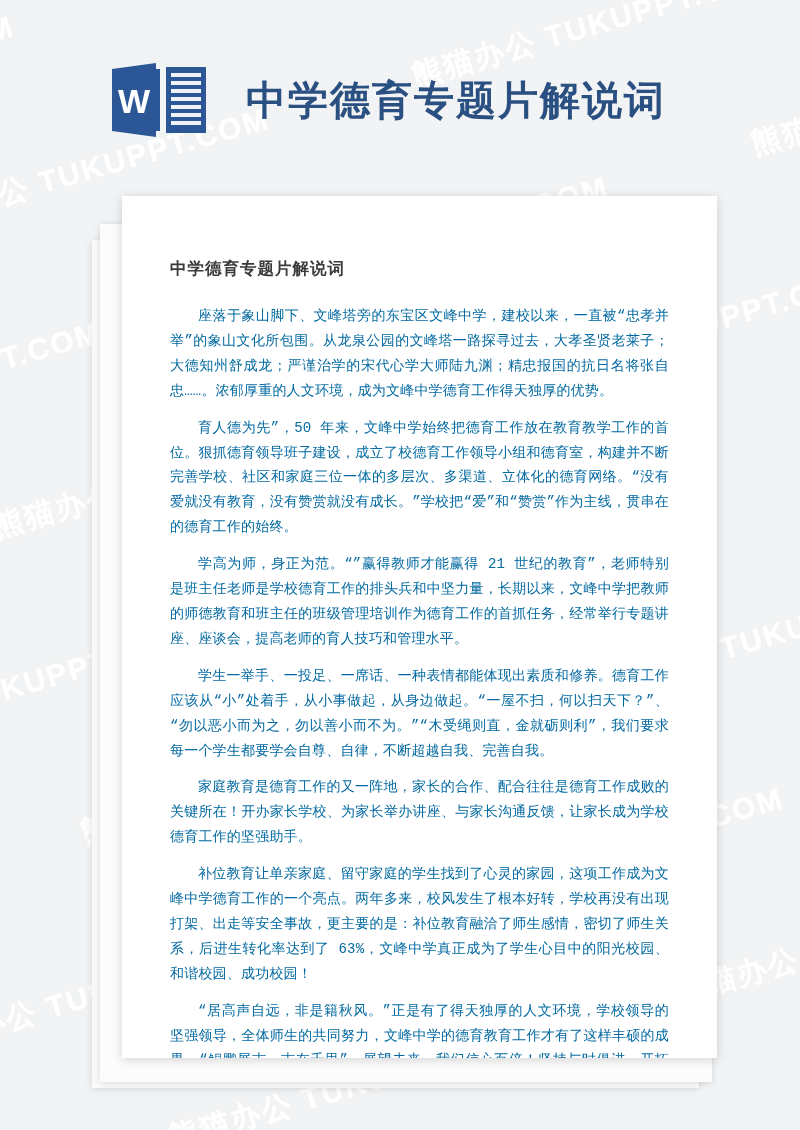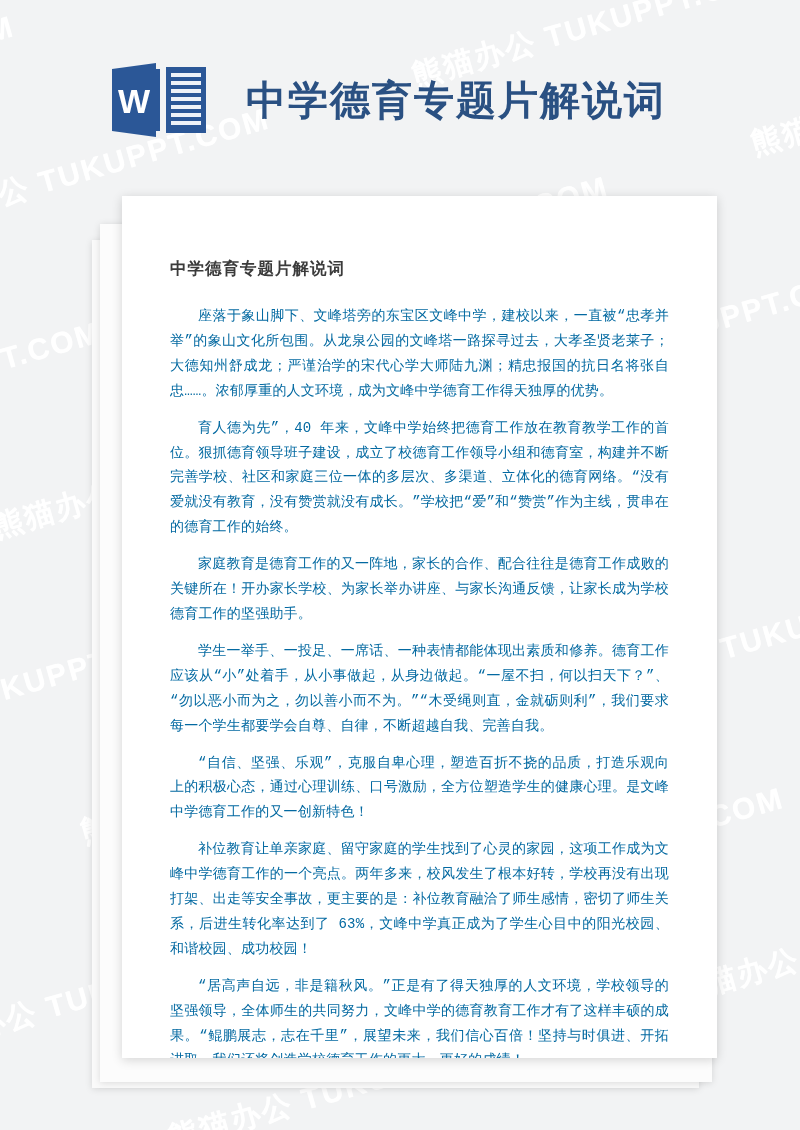--- a/index.html
+++ b/index.html
@@ -196,22 +196,22 @@
 <div id="page-stack">
 
   <div class="page-back" id="page-back-2"></div>
   <div class="page-back" id="page-back-1"></div>
 
   <div id="page-front">
     <div id="page-heading">中学德育专题片解说词</div>
 
     <div id="paragraph-container">
         <p class="doc-para">座落于象山脚下、文峰塔旁的东宝区文峰中学，建校以来，一直被“忠孝并举”的象山文化所包围。从龙泉公园的文峰塔一路探寻过去，大孝圣贤老莱子；大德知州舒成龙；严谨治学的宋代心学大师陆九渊；精忠报国的抗日名将张自忠……。浓郁厚重的人文环境，成为文峰中学德育工作得天独厚的优势。</p>
-        <p class="doc-para">育人德为先”，40 年来，文峰中学始终把德育工作放在教育教学工作的首位。狠抓德育领导班子建设，成立了校德育工作领导小组和德育室，构建并不断完善学校、社区和家庭三位一体的多层次、多渠道、立体化的德育网络。“没有爱就没有教育，没有赞赏就没有成长。”学校把“爱”和“赞赏”作为主线，贯串在的德育工作的始终。</p>
+        <p class="doc-para">育人德为先”，50 年来，文峰中学始终把德育工作放在教育教学工作的首位。狠抓德育领导班子建设，成立了校德育工作领导小组和德育室，构建并不断完善学校、社区和家庭三位一体的多层次、多渠道、立体化的德育网络。“没有爱就没有教育，没有赞赏就没有成长。”学校把“爱”和“赞赏”作为主线，贯串在的德育工作的始终。</p>
+        <p class="doc-para">学高为师，身正为范。“”赢得教师才能赢得 21 世纪的教育”，老师特别是班主任老师是学校德育工作的排头兵和中坚力量，长期以来，文峰中学把教师的师德教育和班主任的班级管理培训作为德育工作的首抓任务，经常举行专题讲座、座谈会，提高老师的育人技巧和管理水平。</p>
+        <p class="doc-para">学生一举手、一投足、一席话、一种表情都能体现出素质和修养。德育工作应该从“小”处着手，从小事做起，从身边做起。“一屋不扫，何以扫天下？”、“勿以恶小而为之，勿以善小而不为。”“木受绳则直，金就砺则利”，我们要求每一个学生都要学会自尊、自律，不断超越自我、完善自我。</p>
         <p class="doc-para">家庭教育是德育工作的又一阵地，家长的合作、配合往往是德育工作成败的关键所在！开办家长学校、为家长举办讲座、与家长沟通反馈，让家长成为学校德育工作的坚强助手。</p>
-        <p class="doc-para">学生一举手、一投足、一席话、一种表情都能体现出素质和修养。德育工作应该从“小”处着手，从小事做起，从身边做起。“一屋不扫，何以扫天下？”、“勿以恶小而为之，勿以善小而不为。”“木受绳则直，金就砺则利”，我们要求每一个学生都要学会自尊、自律，不断超越自我、完善自我。</p>
-        <p class="doc-para">“自信、坚强、乐观”，克服自卑心理，塑造百折不挠的品质，打造乐观向上的积极心态，通过心理训练、口号激励，全方位塑造学生的健康心理。是文峰中学德育工作的又一创新特色！</p>
         <p class="doc-para">补位教育让单亲家庭、留守家庭的学生找到了心灵的家园，这项工作成为文峰中学德育工作的一个亮点。两年多来，校风发生了根本好转，学校再没有出现打架、出走等安全事故，更主要的是：补位教育融洽了师生感情，密切了师生关系，后进生转化率达到了 63%，文峰中学真正成为了学生心目中的阳光校园、和谐校园、成功校园！</p>
         <p class="doc-para">“居高声自远，非是籍秋风。”正是有了得天独厚的人文环境，学校领导的坚强领导，全体师生的共同努力，文峰中学的德育教育工作才有了这样丰硕的成果。“鲲鹏展志，志在千里”，展望未来，我们信心百倍！坚持与时俱进、开拓进取，我们还将创造学校德育工作的更大、更好的成绩！</p>
       </div>
 
   </div>
 </div>
 
 </body></html>

